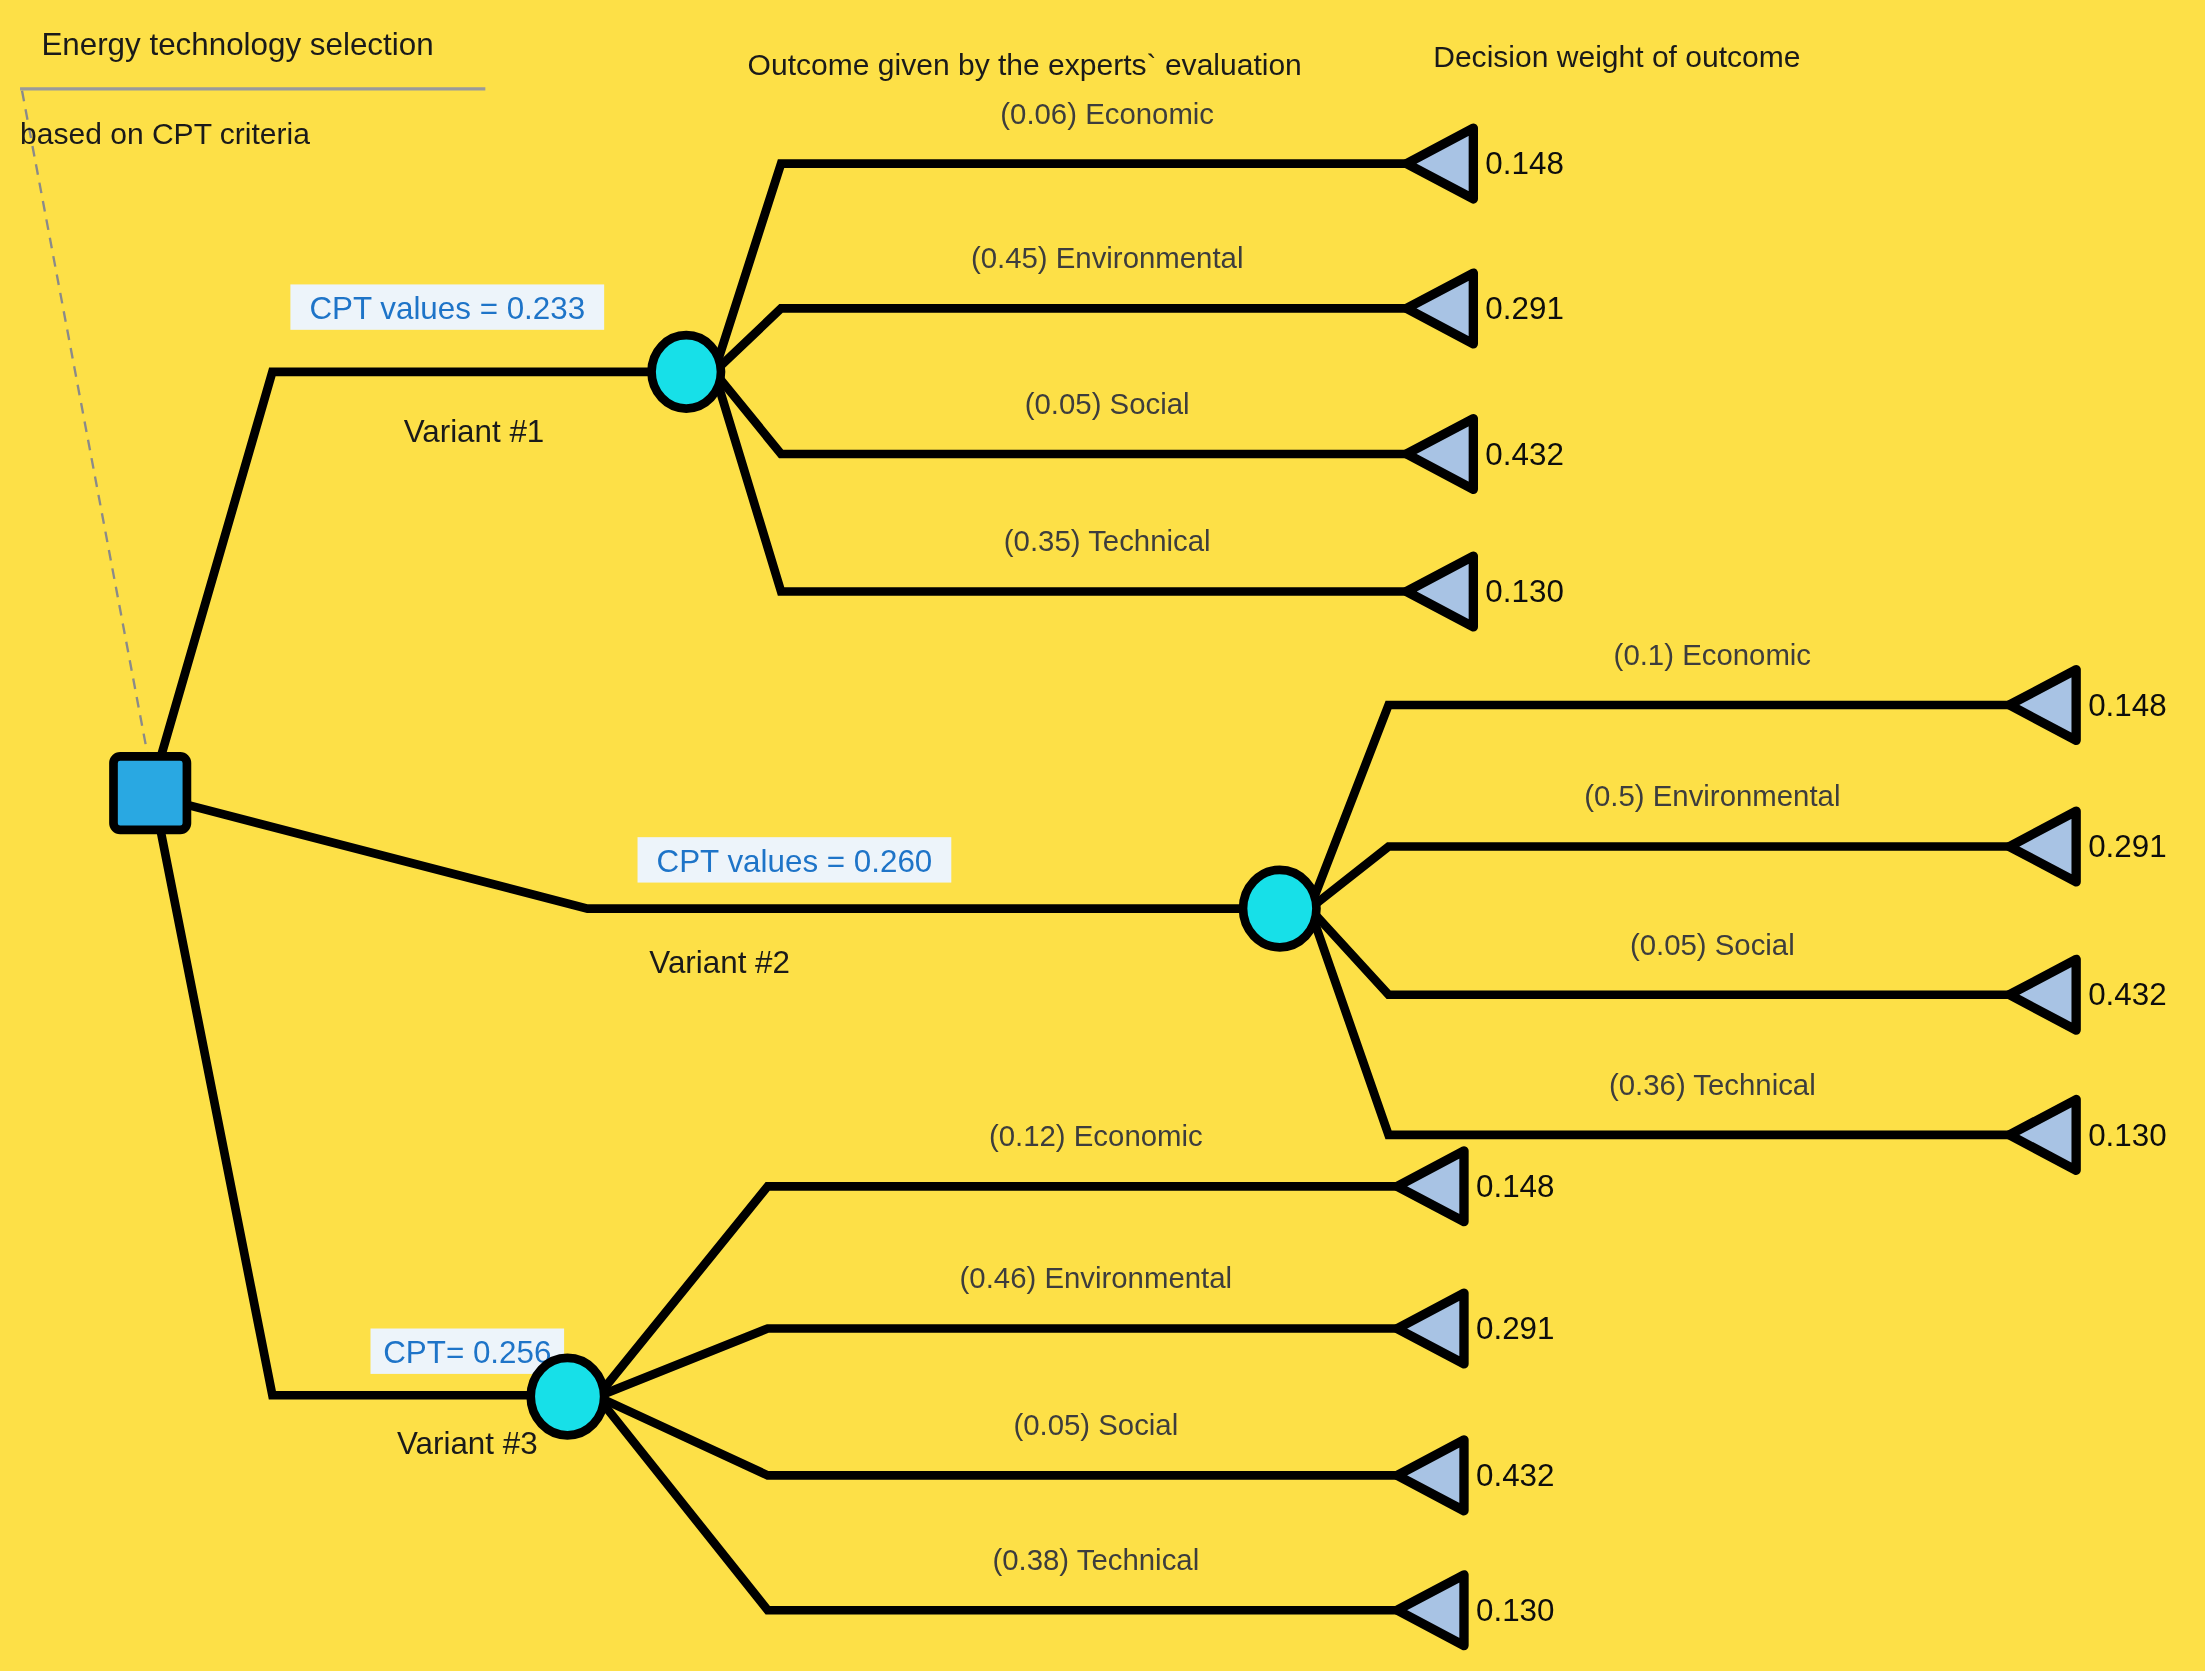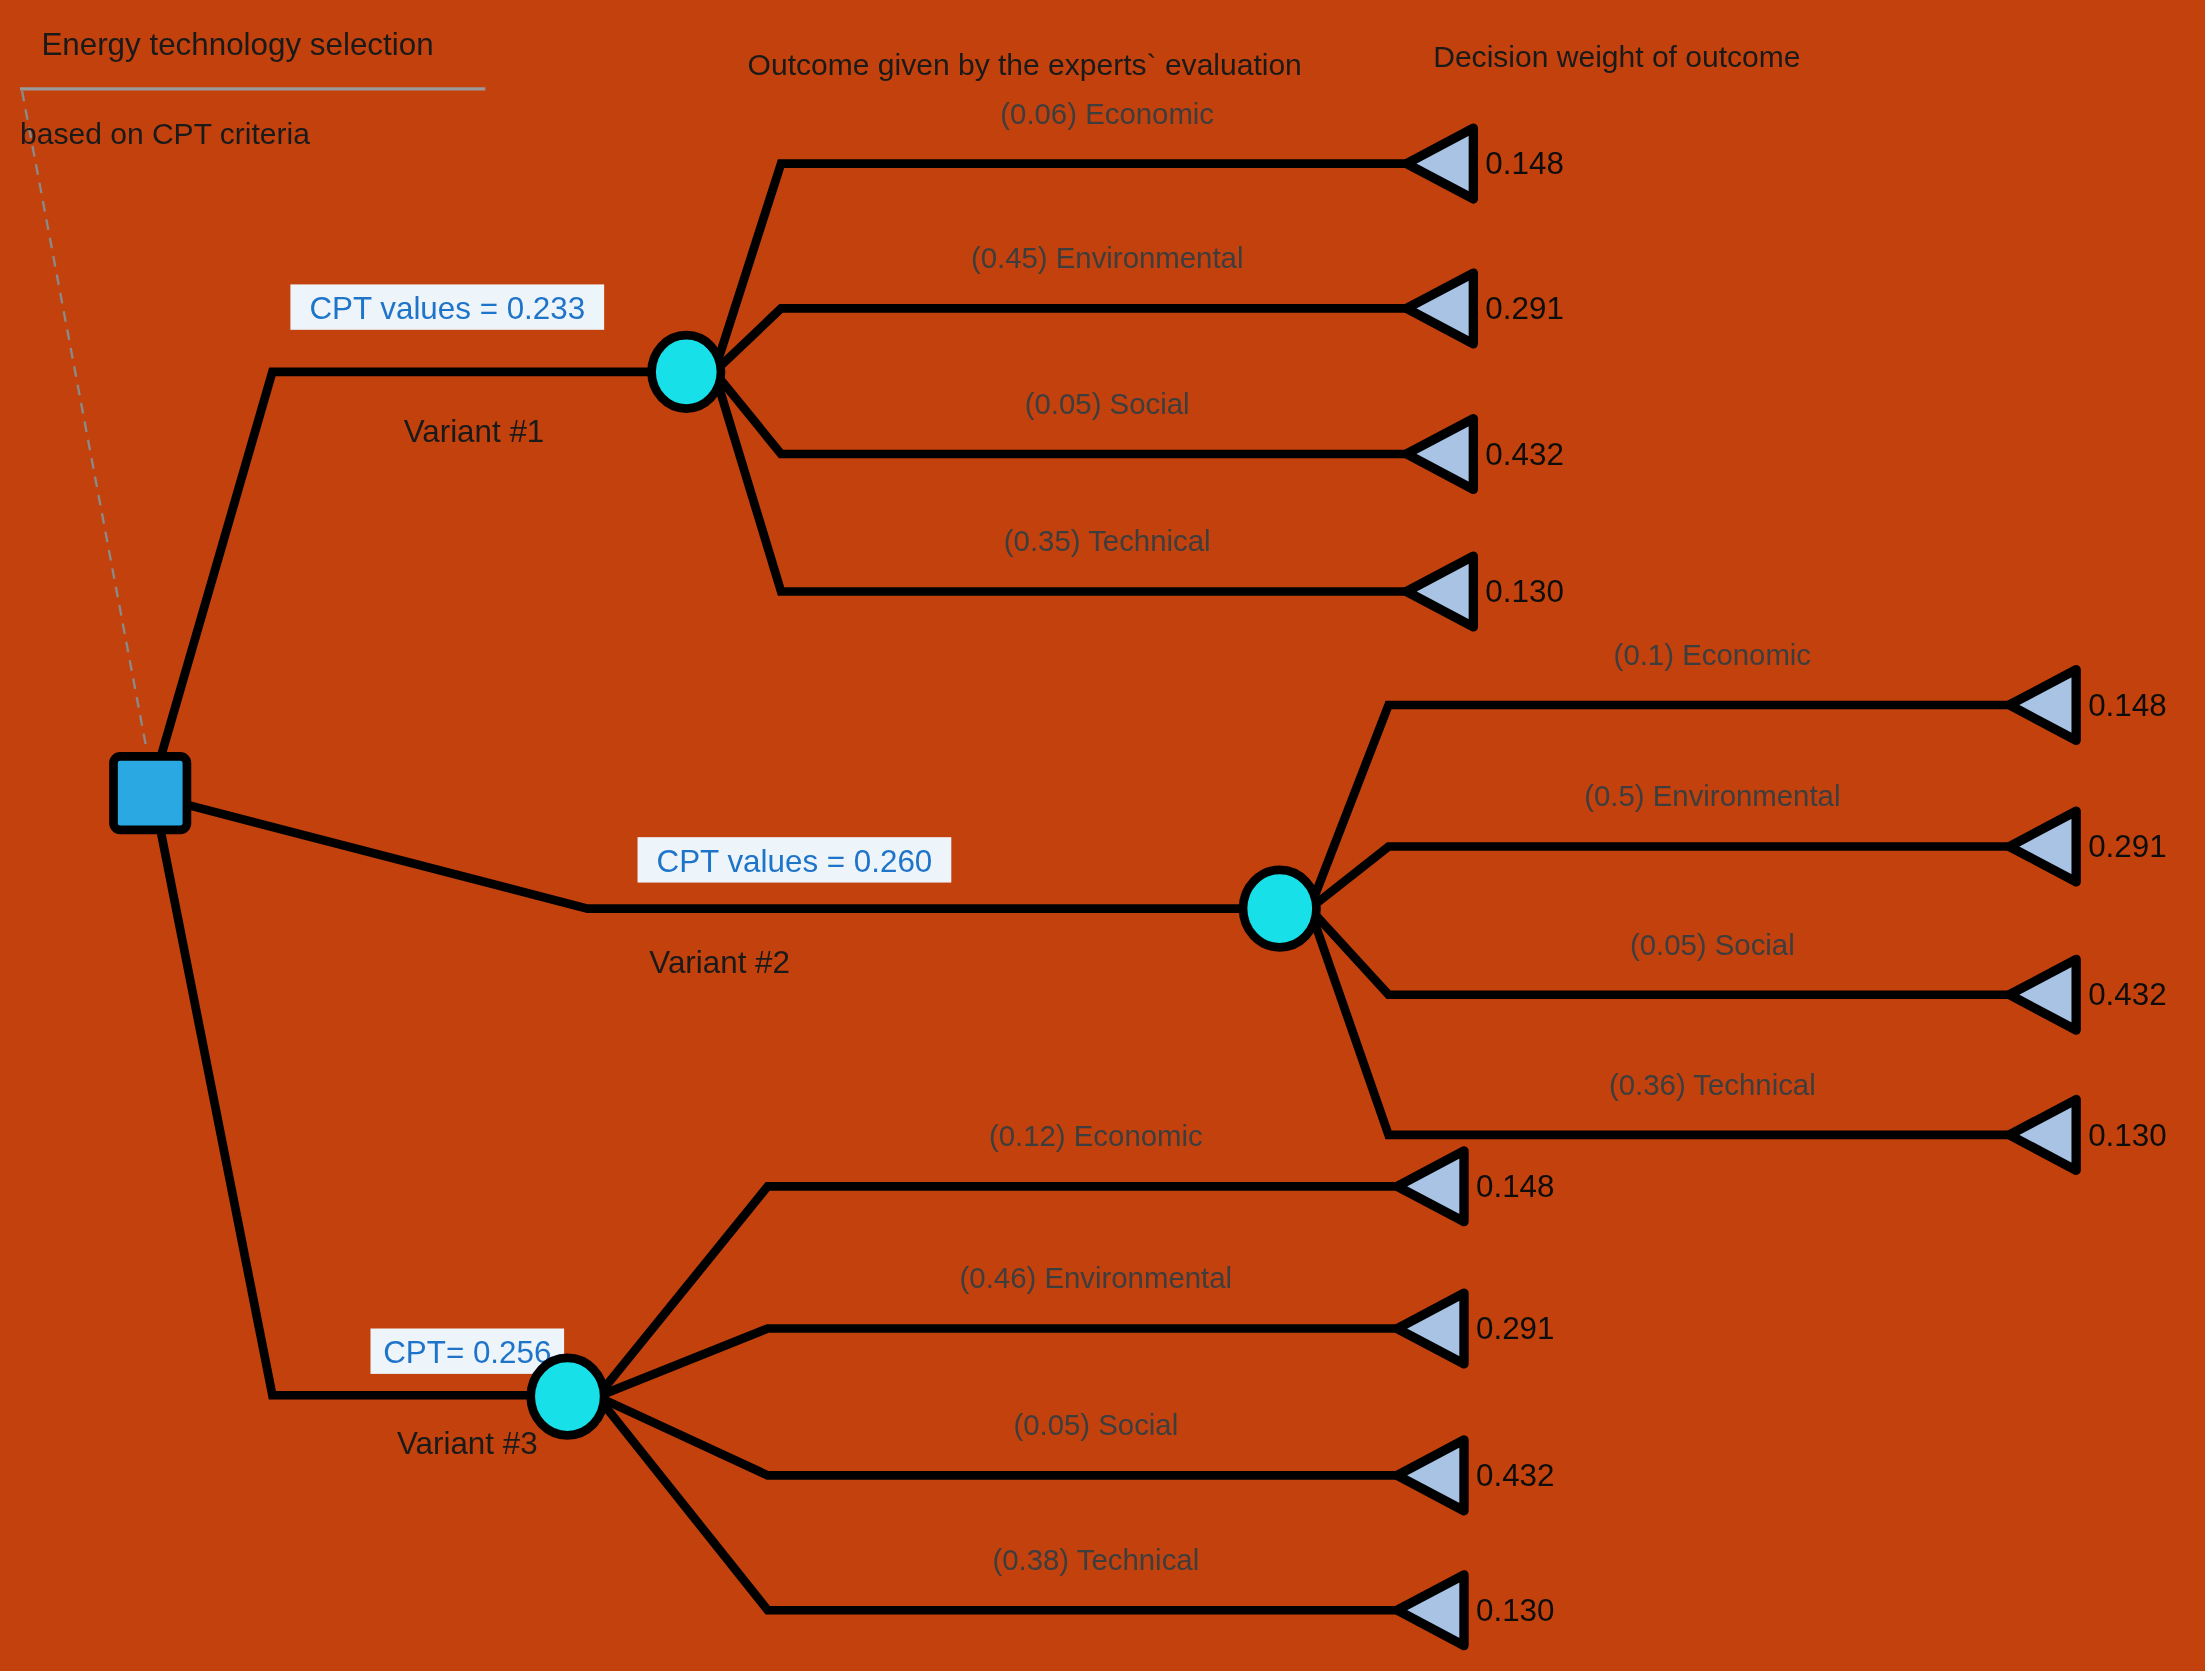--- a/index.html
+++ b/index.html
@@ -1,16 +1,16 @@
 <!DOCTYPE html>
 <html style="font-size:10.7px"><head>
 <meta charset="utf-8">
 <style>
   html,body{margin:0;padding:0;background:#ffffff;}
-  .canvas{position:relative;width:2205px;height:1671px;background:#c2410c;overflow:hidden;}
+  .canvas{position:relative;width:2205px;height:1671px;background:#fde047;overflow:hidden;}
   svg{position:absolute;left:0;top:0;}
   text{font-family:"Liberation Sans",sans-serif;}
   .title-text{font-size:47px;fill:#1a1a1a;}
   .subtitle-text{font-size:45px;fill:#1a1a1a;}
   .header-text{font-size:45px;fill:#1a1a1a;}
   .outcome-label{font-size:44px;fill:#3d3d3d;}
   .weight-text{font-size:47px;fill:#0d0d0d;}
   .cpt-text{font-size:47px;fill:#1E74C8;}
   .variant-name{font-size:47px;fill:#1a1a1a;}
   .branch{fill:none;stroke:#000000;stroke-width:13;stroke-linejoin:miter;}

